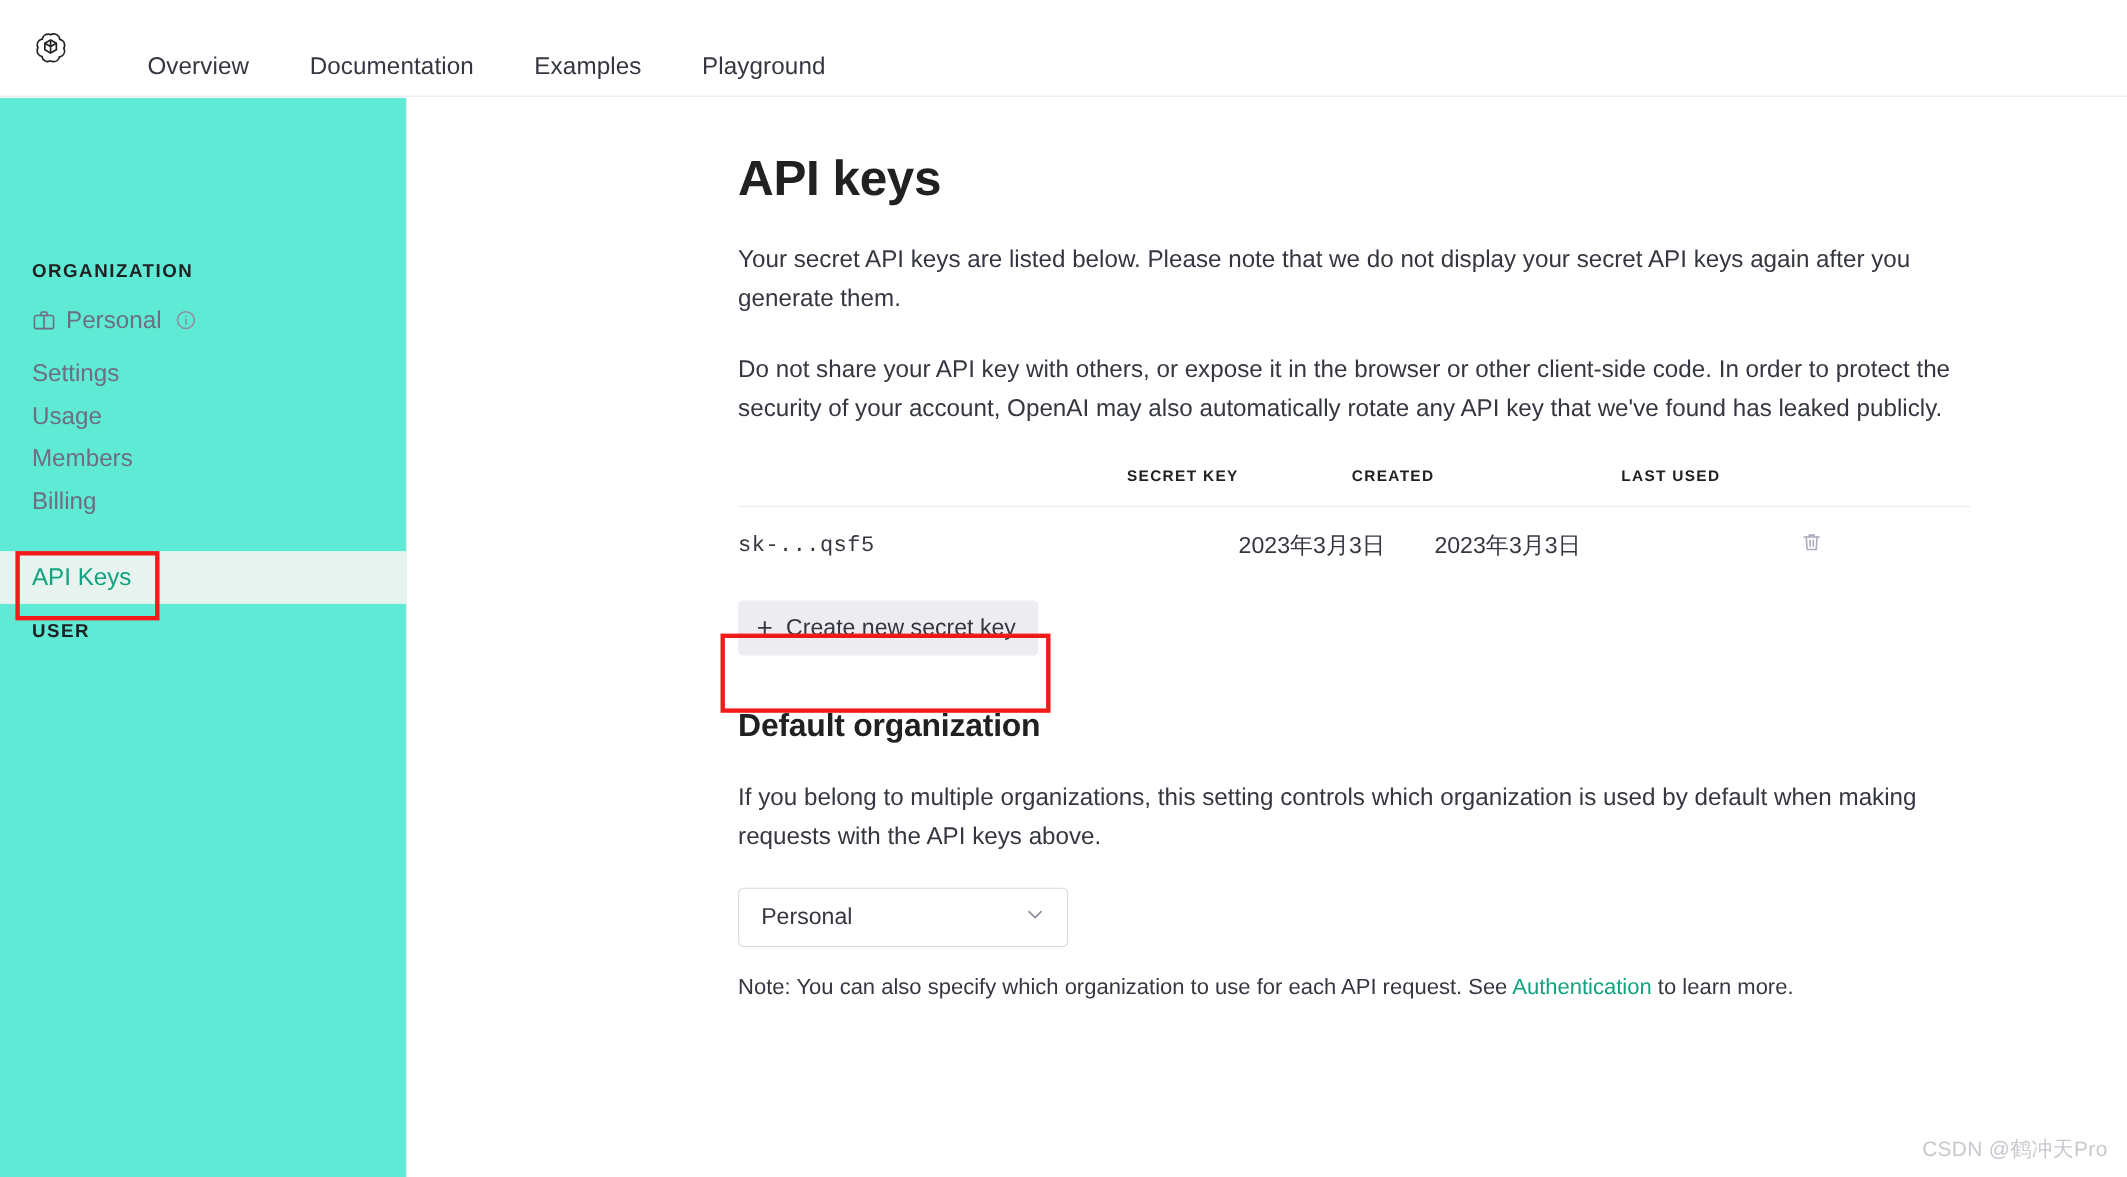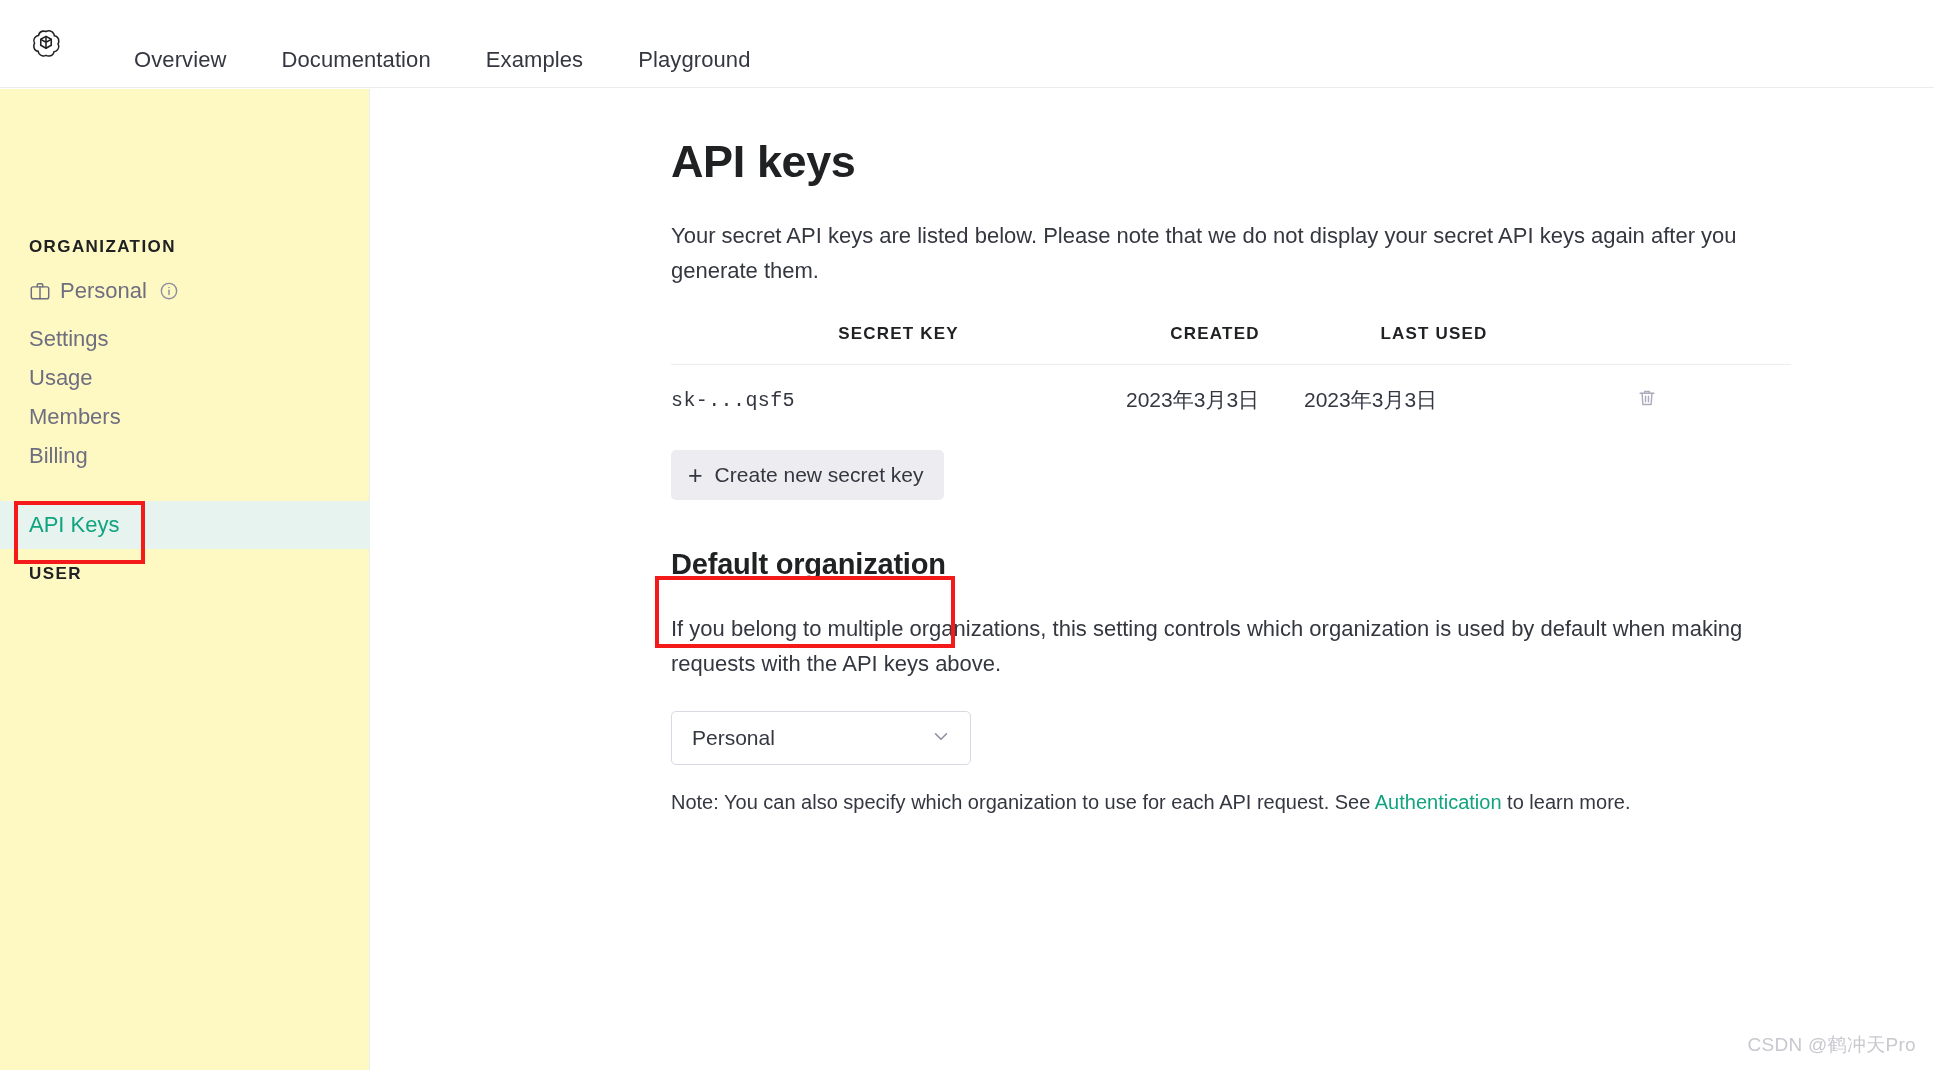--- a/index.html
+++ b/index.html
@@ -44,21 +44,21 @@
     white-space: nowrap;
   }
   .nav-link:last-child { margin-right: 0; }
 
   
   .sidebar {
     position: absolute;
     top: 89px; left: 0;
     width: 370px;
     height: 981px;
-    background: #fef9c3;
+    background: #5eead4;
     border-right: 1px solid #ececf1;
   }
   .side-section-label {
     font-size: 17px;
     font-weight: bold;
     letter-spacing: 1.4px;
     color: #202123;
     padding-left: 29px;
     margin-top: 0;
   }
@@ -125,22 +125,22 @@
   }
   p.body-text.second { margin-top: 30px; }
 
   
   .keys-table {
     margin-top: 36px;
     width: 1120px;
     border-collapse: collapse;
   }
   .keys-table th {
-    text-align: center;
-    font-size: 17px;
+    text-align: right;
+    font-size: 14px;
     font-weight: bold;
     letter-spacing: 1.2px;
     color: #202123;
     padding: 0 0 20px 0;
     border-bottom: 1px solid #ececf1;
   }
   .keys-table td {
     font-size: 21px;
     color: #353740;
     padding: 21px 0 18px 0;
@@ -282,20 +282,21 @@
 </aside>
 
 <div class="annot" style="left:14px; top:501px; width:131px; height:63px;"></div>
 
 <main class="main">
   <div class="content">
 
     <h1 class="page-title">API keys</h1>
 
     <p class="body-text">Your secret API keys are listed below. Please note that we do not display your secret API keys again after you generate them.</p>
+    <p class="body-text second">Do not share your API key with others, or expose it in the browser or other client-side code. In order to protect the security of your account, OpenAI may also automatically rotate any API key that we've found has leaked publicly.</p>
 
     <table class="keys-table">
       <thead>
         <tr>
           <th class="col-key">SECRET KEY</th>
           <th class="col-created">CREATED</th>
           <th class="col-used">LAST USED</th>
           <th class="col-act"></th>
         </tr>
       </thead>

